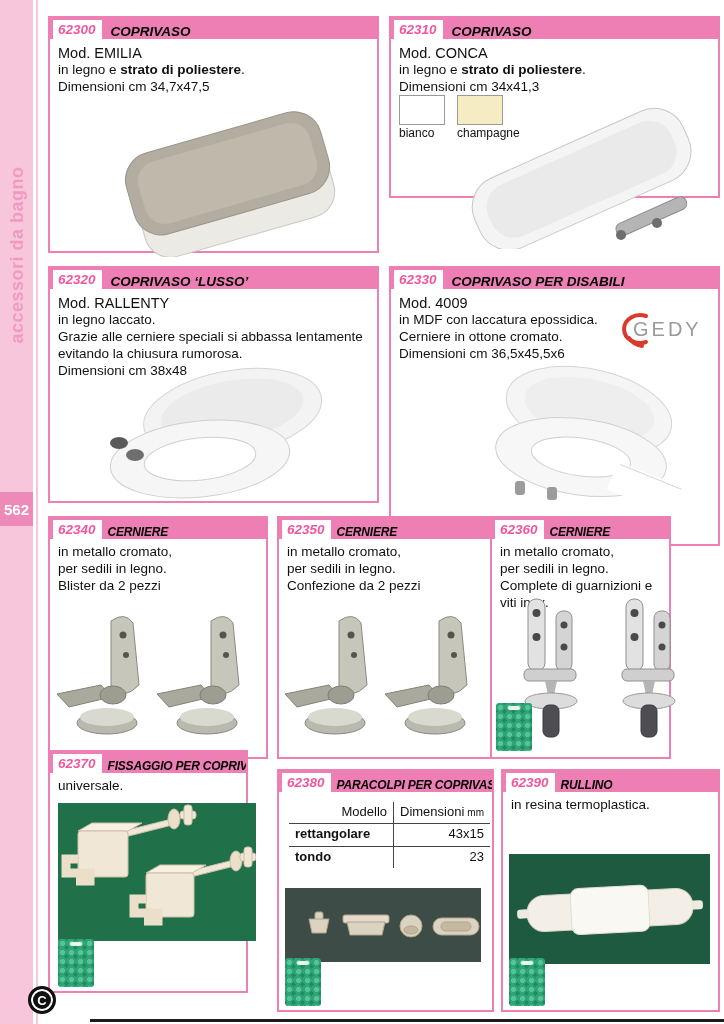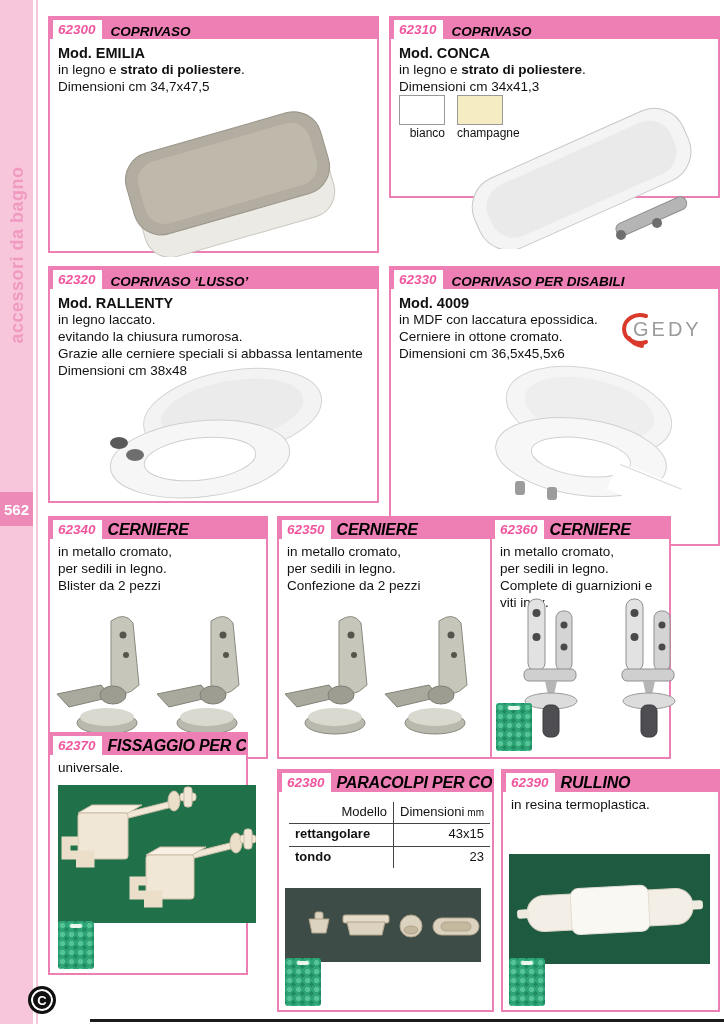--- a/index.html
+++ b/index.html
@@ -13,28 +13,28 @@
                 white-space:nowrap; font-weight:bold; font-size:18px; color:#f09ac2; letter-spacing:.5px; }
   .page-badge { position:absolute; left:0; top:492px; width:33px; height:34px; background:#ee8ab8;
                 color:#fff; font-weight:bold; font-size:15px; display:flex; align-items:center; justify-content:center; }
 
   
   .cell { position:absolute; box-sizing:border-box; background:#fff; border:2px solid #ee7fb5; }
   .hdr { position:relative; height:21px; background:#ee7fb5; display:flex; align-items:flex-end;
          font-style:italic; font-weight:bold; overflow:hidden; }
   .code { background:#fff; color:#f0569e; font-size:13.5px; line-height:17px; padding:1px 6px 1px 5px; margin-left:3px; flex:none; }
   .title { color:#000000; font-size:13.5px; margin-left:9px; white-space:nowrap; }
-  .narrow .title { font-size:16px; margin-left:6px; letter-spacing:-.2px; }
+  .narrow .title { font-size:12px; margin-left:6px; letter-spacing:-.2px; }
   .body { position:relative; box-sizing:border-box; height:calc(100% - 21px); padding:5px 8px; font-size:13.5px; line-height:1.25; color:#111; }
-  .model { font-weight:bold; font-size:14.5px; }
+  .model { font-weight:normal; font-size:14.5px; }
   .pimg { position:absolute; }
 
   
   .swatches { position:absolute; left:8px; top:56px; display:flex; gap:12px; z-index:2; }
-  .swatch { font-size:12px; color:#111;text-align:right; }
+  .swatch { font-size:12px; color:#111; }
   .swatch-box { width:44px; height:28px; border:1px solid #999; background:#fff; margin-bottom:1px; }
   .swatch-box.champagne { background:#f5ecc3; }
 
   
   .gedy { position:absolute; right:4px; top:22px; width:98px; height:38px; }
   .gedy svg { position:absolute; left:0; top:0; }
   .gedy-text { position:absolute; left:17px; top:6px; font-size:20px; letter-spacing:3px; color:#9b9b9b; }
 
   
   .photo { position:absolute; overflow:hidden; }
@@ -127,22 +127,22 @@
   </div>
 
   <div class="cell" style="left:48px;top:266px;width:331px;height:237px">
     <div class="hdr">
       <span class="code">62320</span>
       <span class="title">COPRIVASO ‘LUSSO’</span>
     </div>
     <div class="body">
       <div class="model">Mod. RALLENTY</div>
       <div>in legno laccato.</div>
+      <div>Grazie alle cerniere speciali si abbassa lentamente</div>
       <div>evitando la chiusura rumorosa.</div>
-      <div>Grazie alle cerniere speciali si abbassa lentamente</div>
       <div>Dimensioni cm 38x48</div>
       <svg class="pimg" style="left:35px;top:78px" width="255" height="132" viewBox="0 0 255 132">
         <g transform="rotate(-10 145 48)">
           <ellipse cx="148" cy="46" rx="90" ry="42" fill="#f3f3f3" stroke="#d4d4d4"></ellipse>
           <ellipse cx="148" cy="44" rx="72" ry="30" fill="#ebebeb"></ellipse>
         </g>
         <g transform="rotate(-6 115 92)">
           <ellipse cx="115" cy="92" rx="90" ry="38" fill="#f6f6f6" stroke="#cfcfcf"></ellipse>
           <ellipse cx="115" cy="92" rx="56" ry="21" fill="#ffffff" stroke="#cfcfcf"></ellipse>
         </g>
@@ -282,21 +282,21 @@
           <rect x="12" y="76" width="52" height="12" rx="5" fill="#cfcfcf" stroke="#8f8f8f"></rect>
           <polygon points="33,88 45,88 42,102 36,102" fill="#b5b5b5"></polygon>
           <ellipse cx="39" cy="108" rx="26" ry="8" fill="#dcdcdc" stroke="#9a9a9a"></ellipse>
           <rect x="31" y="112" width="16" height="32" rx="6" fill="#4e4e52" stroke="#3a3a3e"></rect>
         </g>
       </svg>
       <div class="gcard" style="left:4px;bottom:6px"></div>
     </div>
   </div>
 
-  <div class="cell narrow" style="left:48px;top:732px;width:200px;height:243px">
+  <div class="cell narrow" style="left:48px;top:750px;width:200px;height:243px">
     <div class="hdr">
       <span class="code">62370</span>
       <span class="title">FISSAGGIO PER COPRIVASI</span>
     </div>
     <div class="body">
       <div>universale.</div>
       <div class="photo green" style="left:8px;top:30px;width:198px;height:138px">
         <svg width="198" height="138" viewBox="0 0 198 138">
           <g stroke="#cdbfa8" stroke-width="1">
             <rect x="66" y="28" width="54" height="6" rx="3" fill="#f1e7d7" transform="rotate(-14 66 31)"></rect>

